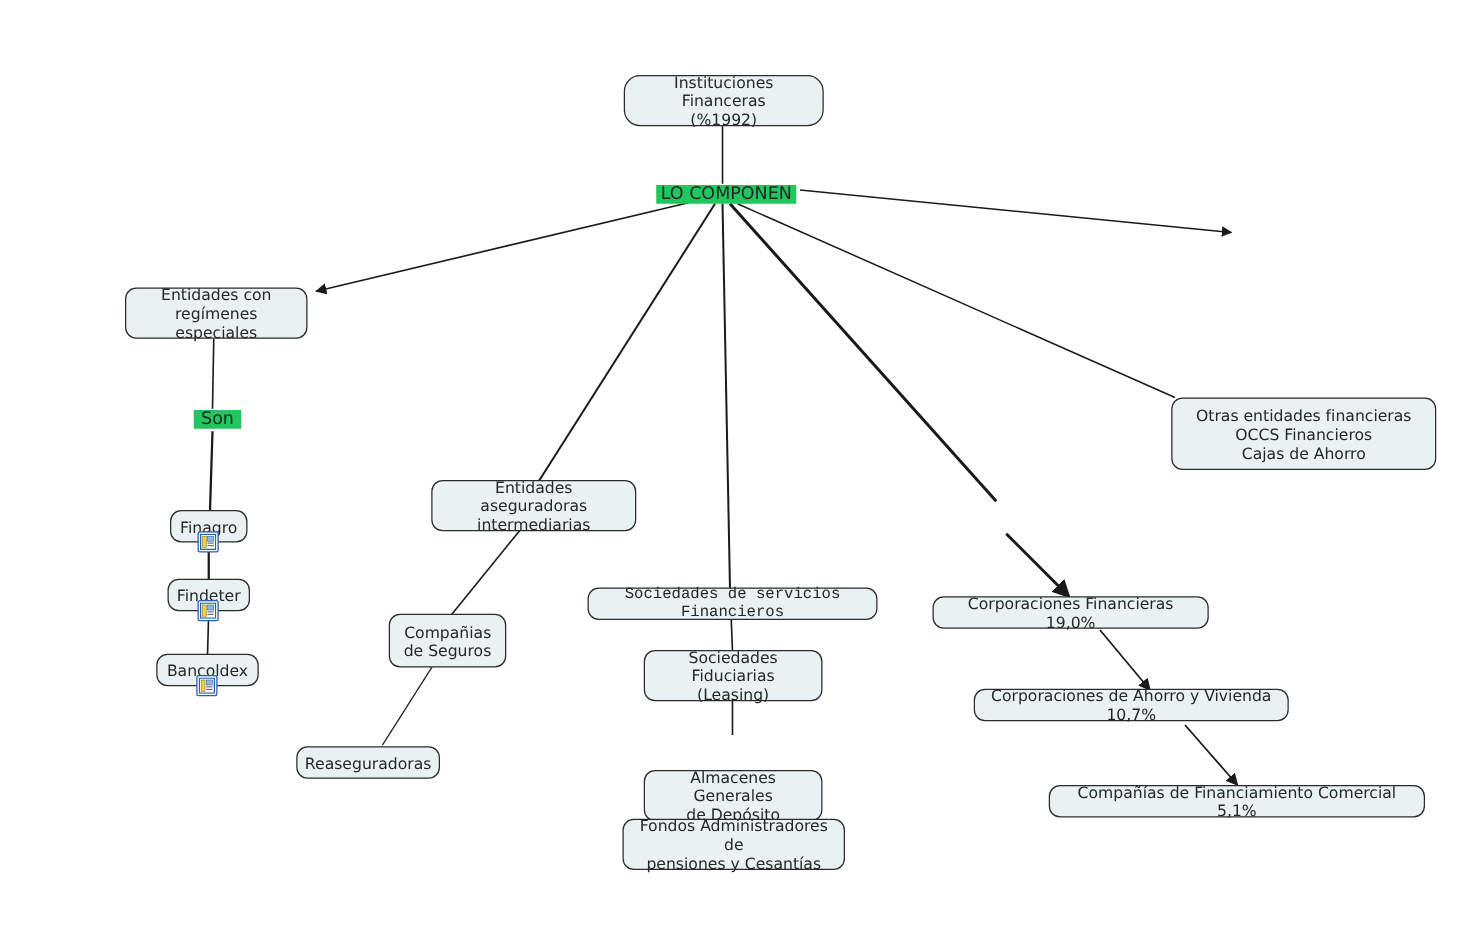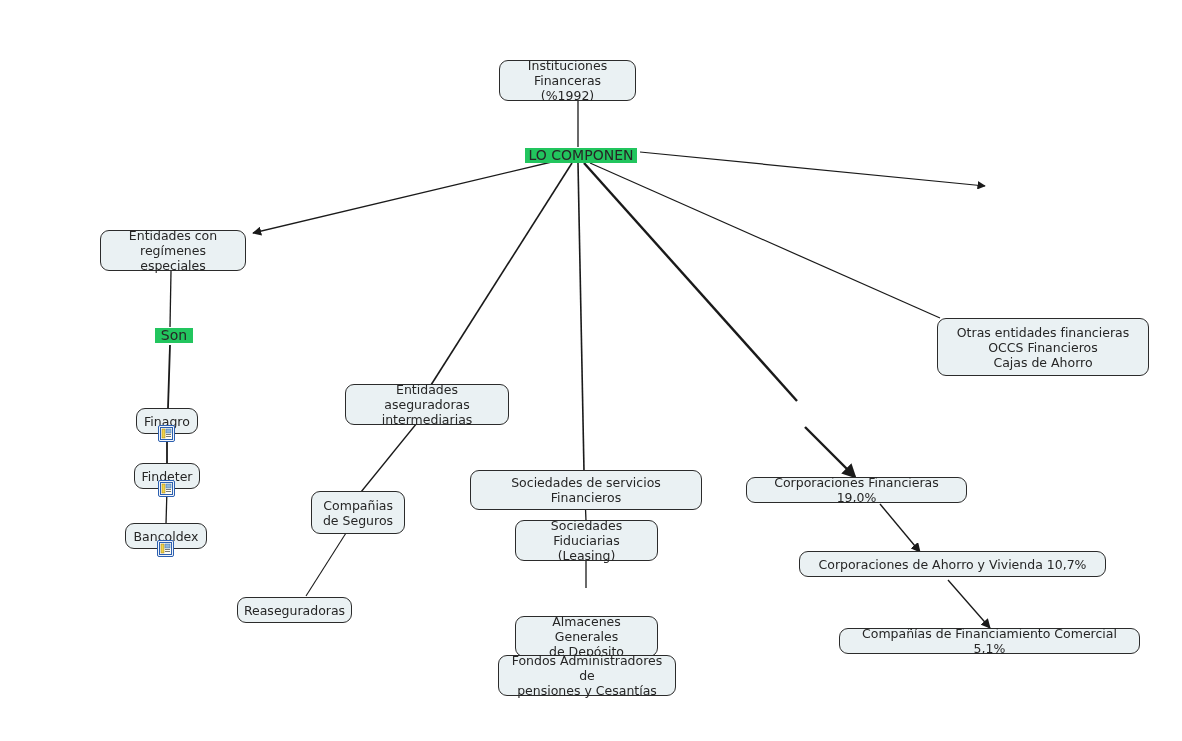--- a/index.html
+++ b/index.html
@@ -109,21 +109,21 @@
 
     <line x1="585" y1="496" x2="586" y2="521" stroke="#1a1a1a" stroke-width="1.3"></line>
     <line x1="586" y1="560" x2="586" y2="588" stroke="#1a1a1a" stroke-width="1.3"></line>
     <line x1="586" y1="627" x2="586" y2="656" stroke="#1a1a1a" stroke-width="1.3"></line>
 
     <line x1="805" y1="427" x2="855" y2="477" stroke="#1a1a1a" stroke-width="2.4" marker-end="url(#arrowThick)"></line>
     <line x1="880" y1="504" x2="920" y2="552" stroke="#1a1a1a" stroke-width="1.4" marker-end="url(#arrowThin)"></line>
     <line x1="948" y1="580" x2="990" y2="628" stroke="#1a1a1a" stroke-width="1.4" marker-end="url(#arrowThin)"></line>
   </svg>
 
-  <div class="node" style="left:499px; top:60px; width:137px; height:41px;">Instituciones Financeras
+  <div class="node" style="left:499px; top:60px; width:160px; height:41px;border-radius:13px;">Instituciones Financeras
 (%1992)</div>
 
   <div class="link-label" style="left:525px; top:148px; width:106px;">LO COMPONEN</div>
 
   <div class="node" style="left:100px; top:230px; width:146px; height:41px;">Entidades con
 regímenes especiales</div>
 
   <div class="link-label" style="left:155px; top:328px; width:32px;">Son</div>
 
   <div class="node" style="left:136px; top:408px; width:62px; height:26px;">Finagro</div>
@@ -160,35 +160,35 @@
   </span>
 
   <div class="node" style="left:345px; top:384px; width:164px; height:41px;">Entidades aseguradoras
 intermediarias</div>
 
   <div class="node" style="left:311px; top:491px; width:94px; height:43px;text-align:right;">Compañias
 de Seguros</div>
 
   <div class="node" style="left:237px; top:597px; width:115px; height:26px;">Reaseguradoras</div>
 
-  <div class="node" style="left:470px; top:470px; width:232px; height:40px;">Sociedades de servicios Financieros</div>
+  <div class="node" style="left:470px; top:470px; width:232px; height:26px;font-family:Liberation Mono, monospace;">Sociedades de servicios Financieros</div>
 
   <div class="node" style="left:515px; top:520px; width:143px; height:41px;">Sociedades Fiduciarias
 (Leasing)</div>
 
   <div class="node" style="left:515px; top:616px; width:143px; height:41px;">Almacenes Generales
 de Depósito</div>
 
   <div class="node" style="left:498px; top:655px; width:178px; height:41px;">Fondos Administradores de
 pensiones y Cesantías</div>
 
 
   <div class="node" style="left:746px; top:477px; width:221px; height:26px;">Corporaciones Financieras 19,0%</div>
 
-  <div class="node" style="left:779px; top:551px; width:307px; height:26px;margin-left:20px;">Corporaciones de Ahorro y Vivienda 10,7%</div>
+  <div class="node" style="left:779px; top:551px; width:252px; height:26px;">Corporaciones de Ahorro y Vivienda 10,7%</div>
 
   <div class="node" style="left:839px; top:628px; width:301px; height:26px;">Compañías de Financiamiento Comercial 5,1%</div>
 
 
   <div class="node" style="left:937px; top:318px; width:212px; height:58px;">Otras entidades financieras
 OCCS Financieros
 Cajas de Ahorro</div>
 
 </div>
 

